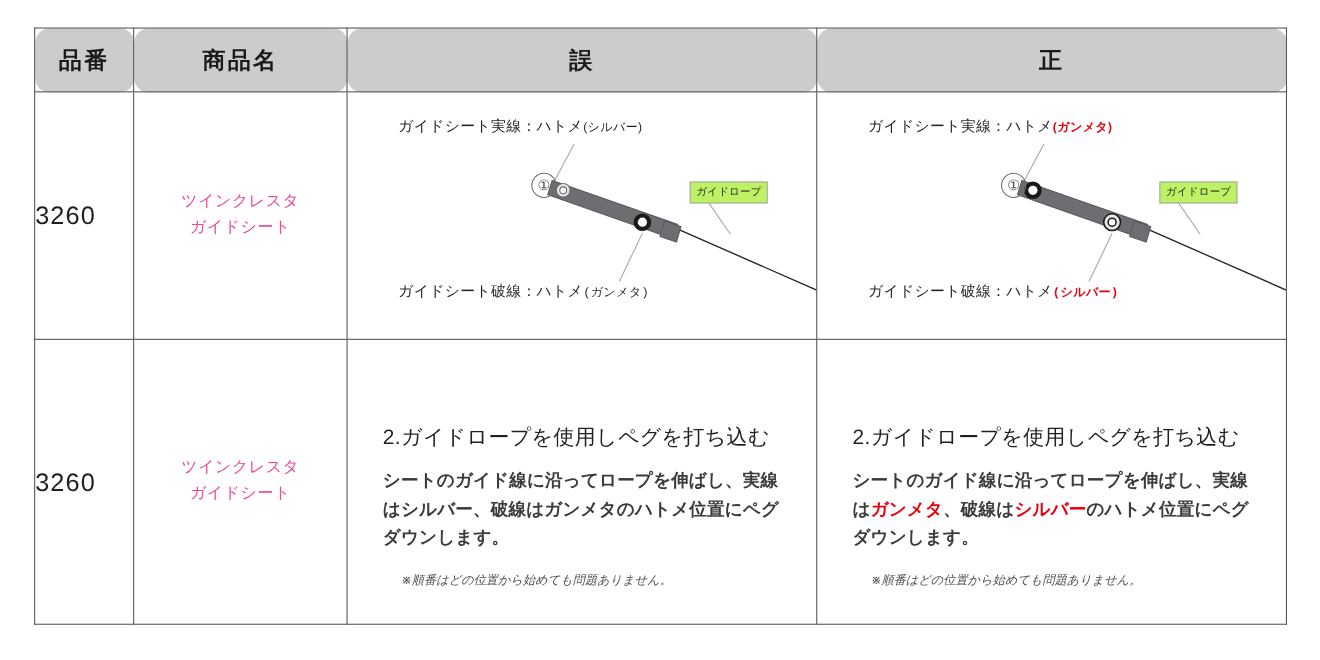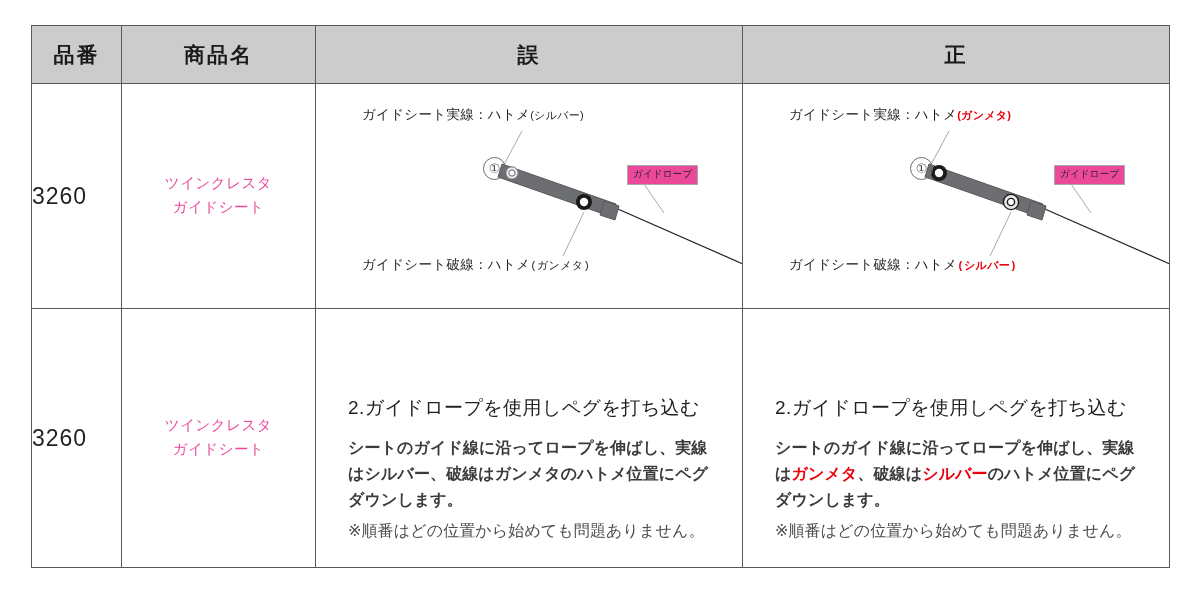--- a/index.html
+++ b/index.html
@@ -38,20 +38,21 @@
   }
 
   thead th {
     background: #cccccc;
     height: 57px;
     font-size: 21px;
     font-weight: bold;
     letter-spacing: 2px;
     text-align: center;
     color: #1a1a1a;
+    border-radius: 13px;
   }
 
   .col-code   { width: 90px; }
   .col-name   { width: 194px; }
   .col-wrong  { width: 427px; }
   .col-right  { width: 427px; }
 
   td.code {
     font-size: 23px;
     letter-spacing: 1px;
@@ -87,21 +88,21 @@
   .cap-top { left: 36px; top: 22px; }
   .cap-bottom { left: 36px; top: 172px; font-family: Liberation Mono, monospace; }
 
   .hl { color: #e8000d; font-weight: bold; }
 
   .rope-label {
     position: absolute;
     left: 311px;
     top: 81px;
     border: 1px solid #a7a9ac;
-    background: #ec4899;
+    background: #bef264;
     font-size: 9.5px;
     letter-spacing: 0.2px;
     padding: 2px 5px 3px 5px;
     color: #231f20;
     white-space: nowrap;
   }
 
   .numcircle {
     position: absolute;
     left: 167px;
@@ -128,25 +129,26 @@
   }
   .instr-body {
     font-size: 16px;
     font-weight: bold;
     line-height: 1.62;
     letter-spacing: 0.1px;
     color: #3b3b3b;
     margin: 0 0 6px 0;
   }
   .instr-note {
-    font-size: 16px;
+    font-size: 11px;
     line-height: 1.5;
     letter-spacing: 0.1px;
     color: #4d4d4d;
-    margin: 0;
+    margin: 17px;
+    font-style: italic;
   }
 </style>
 </head>
 <body>
 
 <div class="sheet">
 
   <table class="errata">
     <colgroup>
       <col class="col-code">

